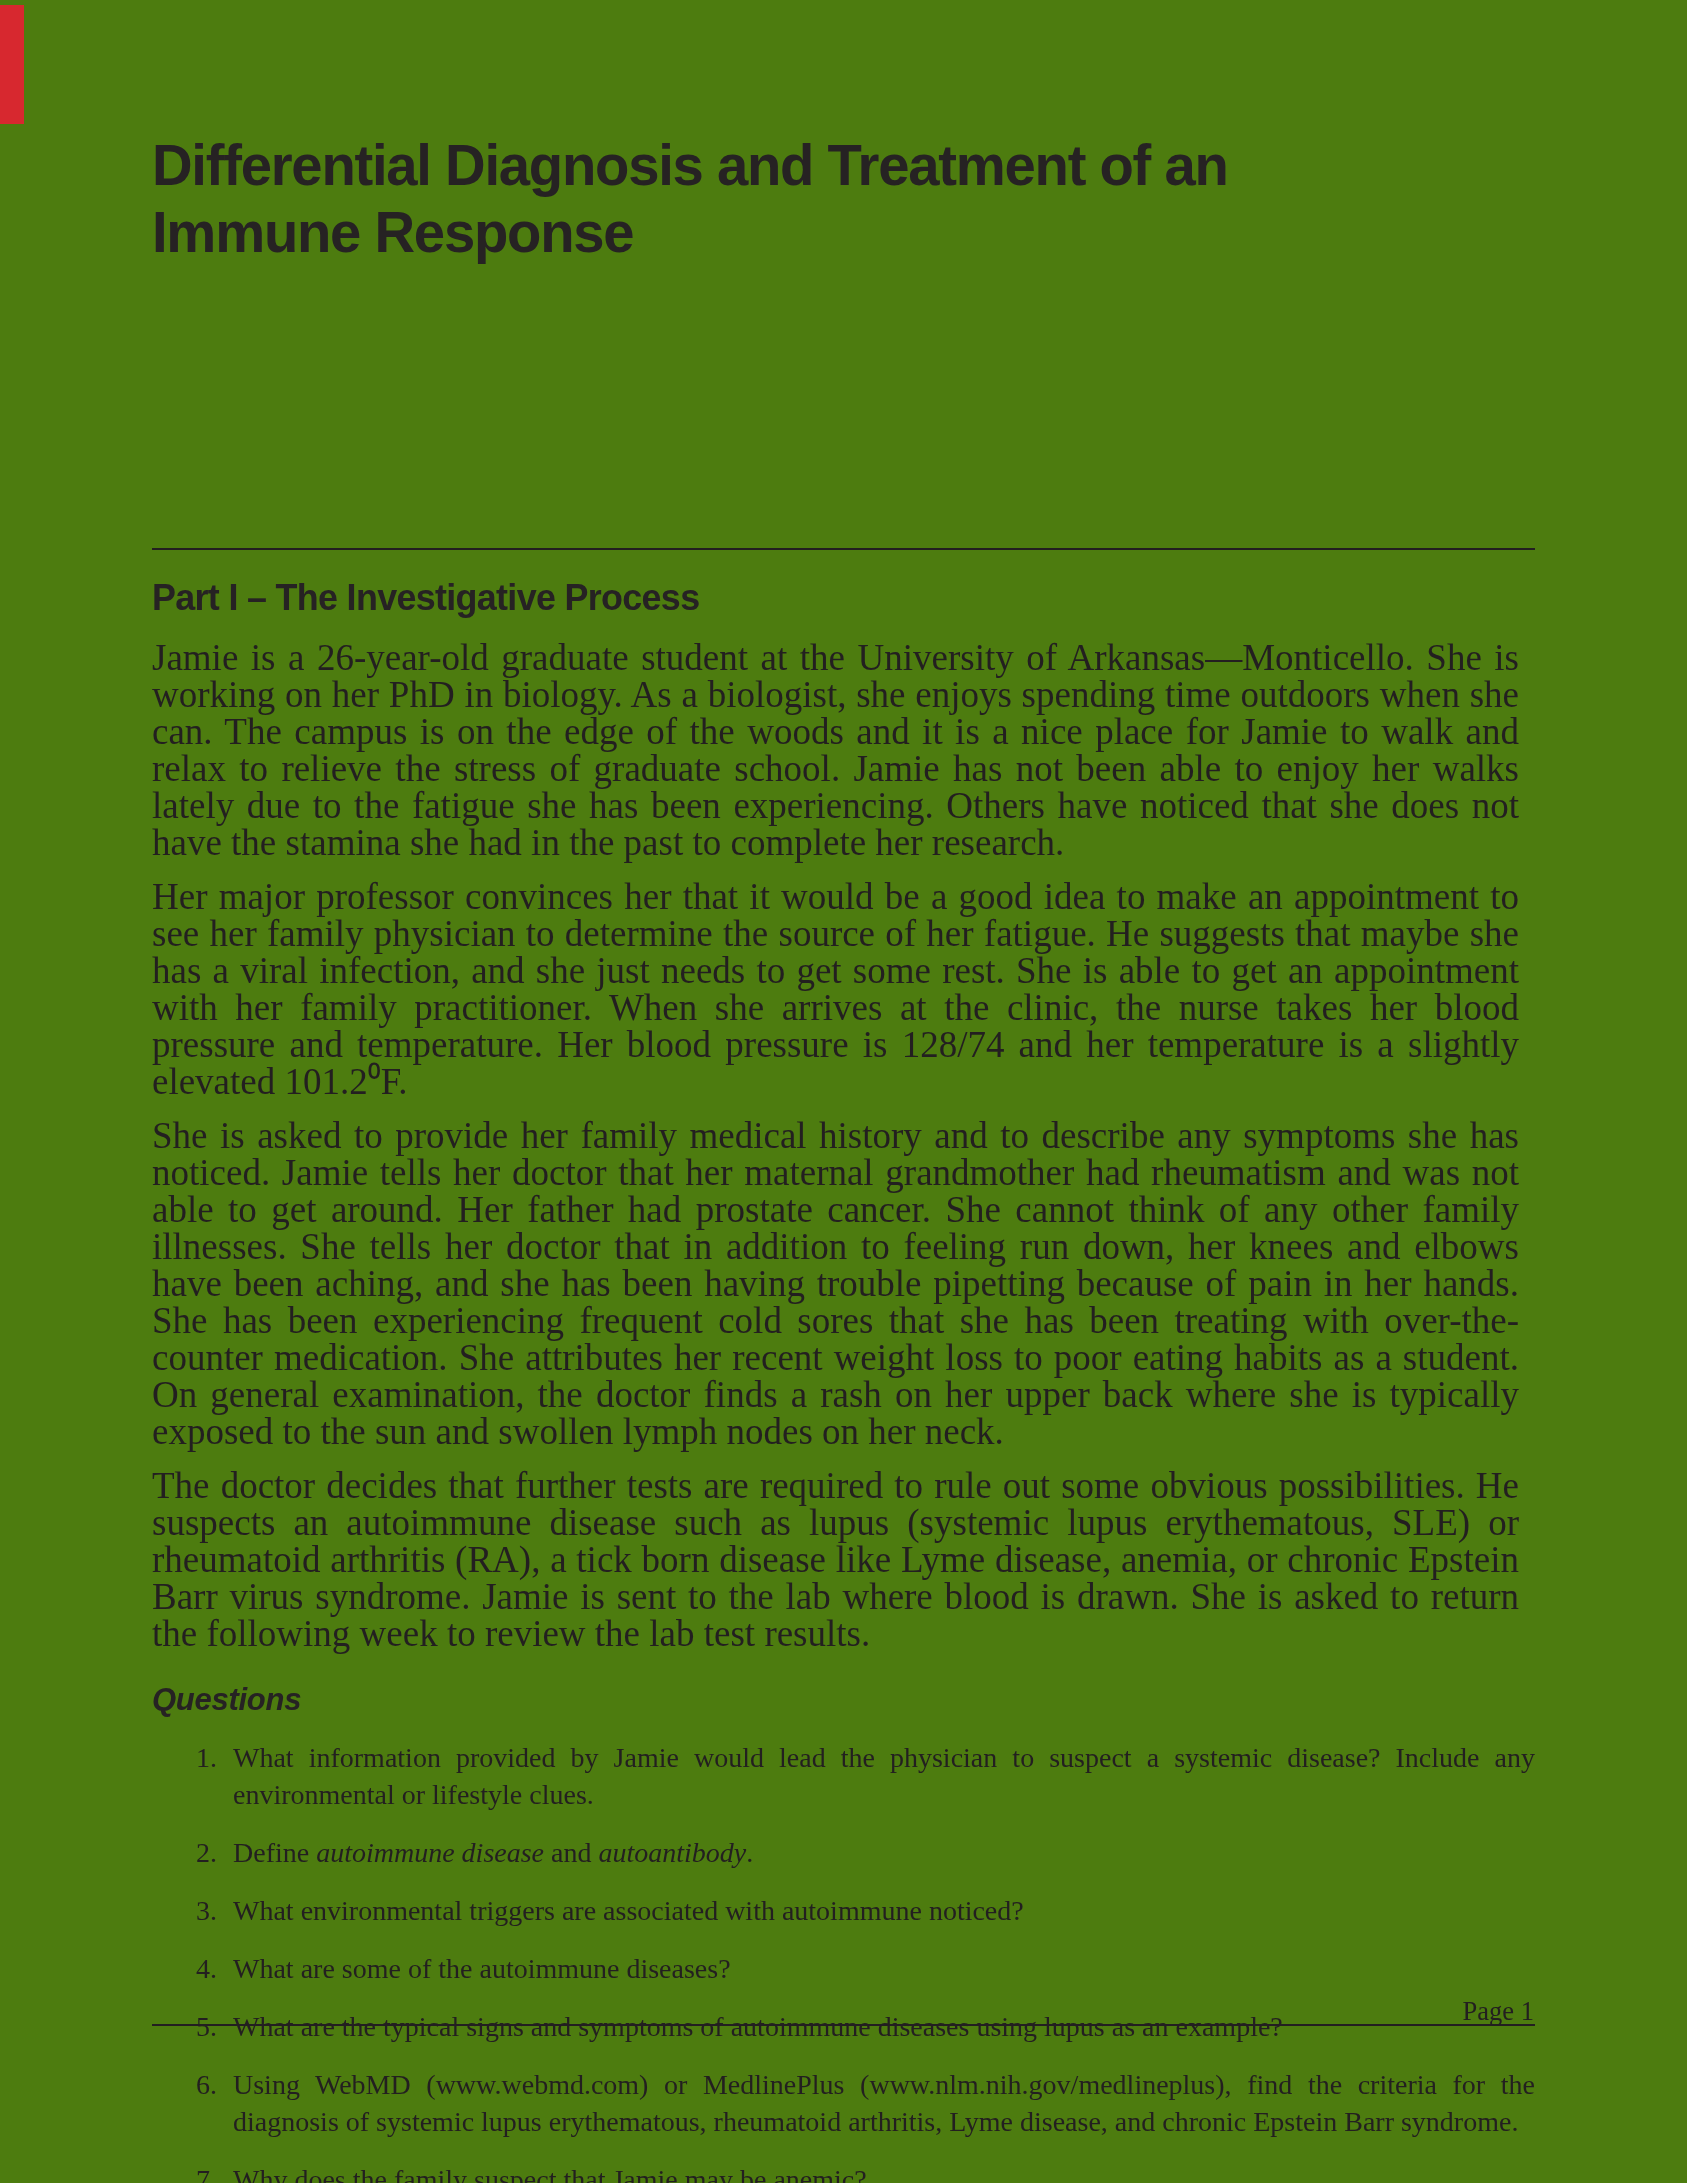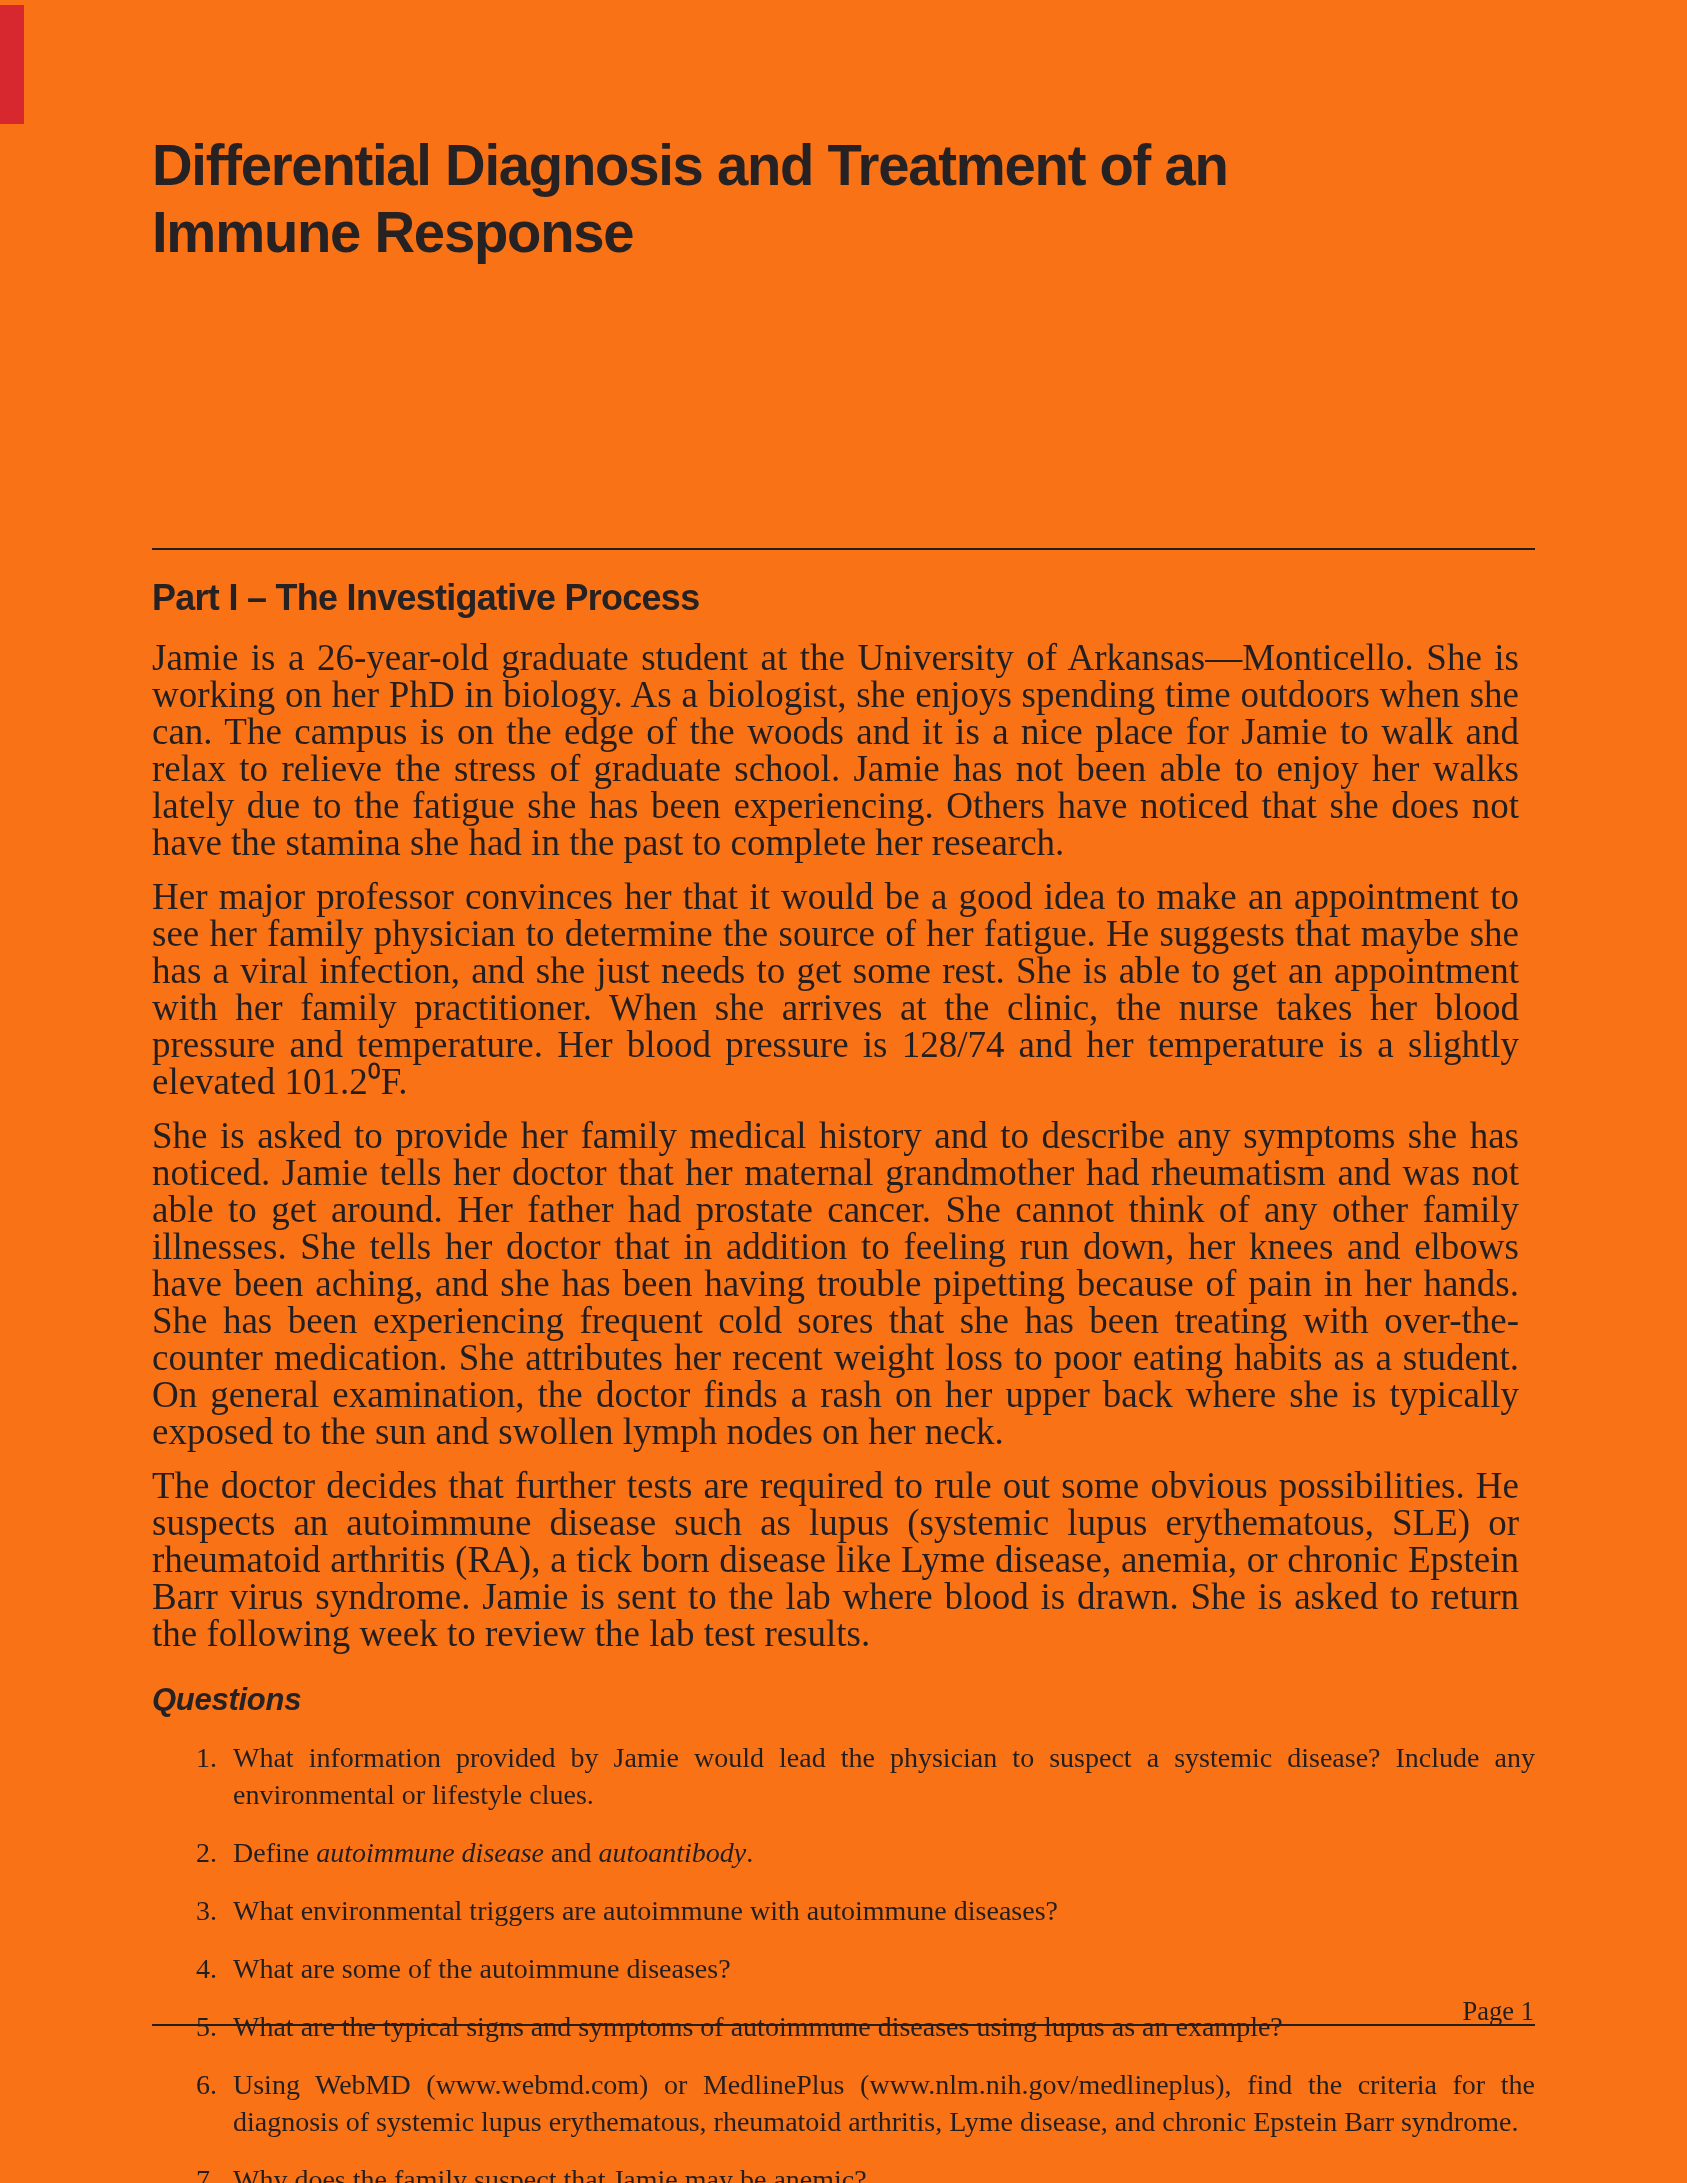--- a/index.html
+++ b/index.html
@@ -4,21 +4,21 @@
 <style>
   html, body {
     margin: 0;
     padding: 0;
     background: #ffffff;
   }
   .page {
     position: relative;
     width: 1687px;
     height: 2183px;
-    background: #f97316;
+    background: #4d7c0f;
     box-sizing: border-box;
     padding: 0 152px;
     font-family: "Liberation Serif", serif;
     color: #231f20;
     overflow: hidden;
   }
   .corner-accent {
     position: absolute;
     left: 0;
     top: 5.3px;
@@ -140,21 +140,21 @@
       <div class="q-item">
         <div class="q-num">1.</div>
         <div class="q-text"><span>What information provided by Jamie would lead the physician to suspect a systemic disease? Include any environmental or lifestyle clues.</span></div>
       </div>
       <div class="q-item">
         <div class="q-num">2.</div>
         <div class="q-text"><span>Define </span><em>autoimmune disease</em><span> and </span><em>autoantibody</em><span>.</span></div>
       </div>
       <div class="q-item">
         <div class="q-num">3.</div>
-        <div class="q-text"><span>What environmental triggers are autoimmune with autoimmune diseases?</span></div>
+        <div class="q-text"><span>What environmental triggers are associated with autoimmune noticed?</span></div>
       </div>
       <div class="q-item">
         <div class="q-num">4.</div>
         <div class="q-text"><span>What are some of the autoimmune diseases?</span></div>
       </div>
       <div class="q-item">
         <div class="q-num">5.</div>
         <div class="q-text"><span>What are the typical signs and symptoms of autoimmune diseases using lupus as an example?</span></div>
       </div>
       <div class="q-item">

